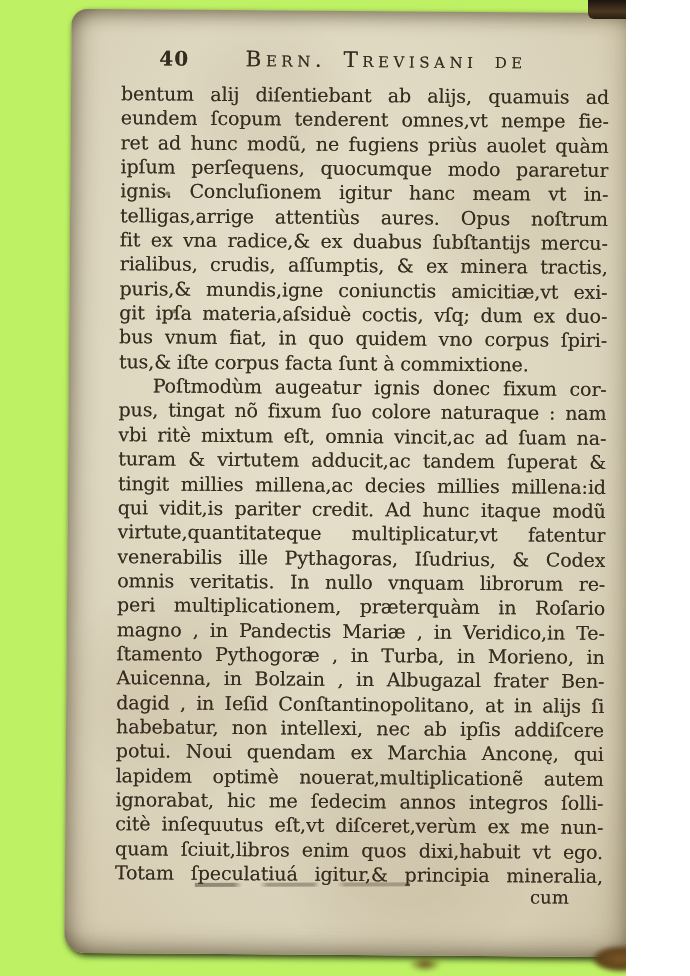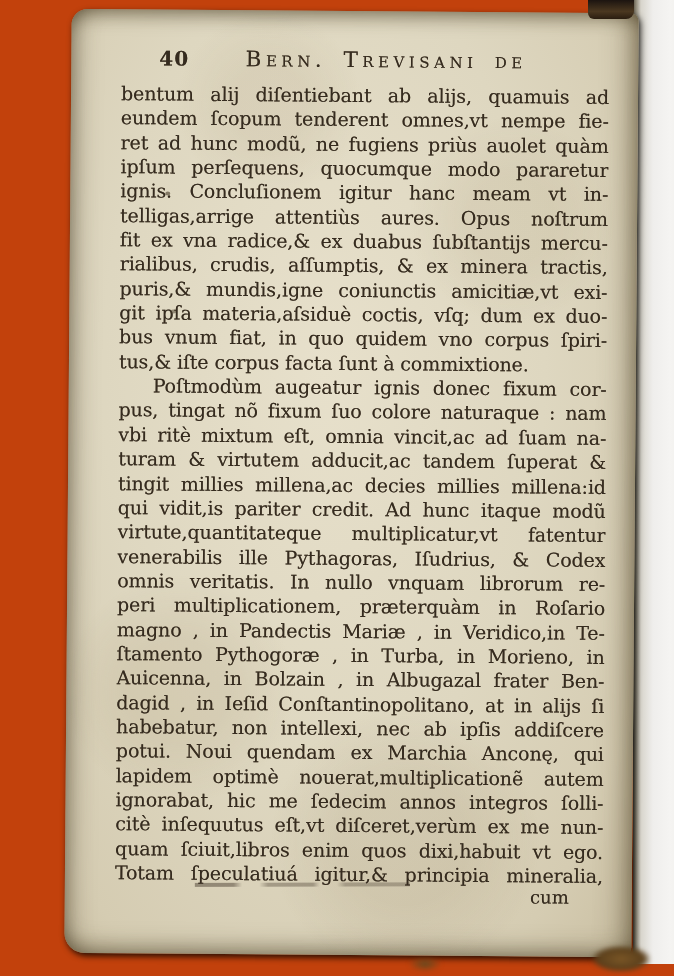--- a/index.html
+++ b/index.html
@@ -1,18 +1,18 @@
 <!DOCTYPE html>
 <html><head>
 <meta charset="utf-8">
 <style>
   html,body{margin:0;padding:0;}
   #stage{
-    position:relative;width:674px;height:976px;overflow:hidden;
-    background:#c2410c;
+    position:relative;width:626px;height:976px;overflow:hidden;
+    background:#bef264;
     font-family:"DejaVu Serif","Liberation Serif",serif;
     text-decoration:underline;
   }
   
   .fore-edge{
     position:absolute;left:633px;top:0;width:57px;height:964px;
     background:linear-gradient(90deg,#575144 0%,#8d8776 5%,#d8d5cc 14%,#efeeec 35%,#f5f4f2 65%,#eeede9 100%);
   }
   
   .page{

